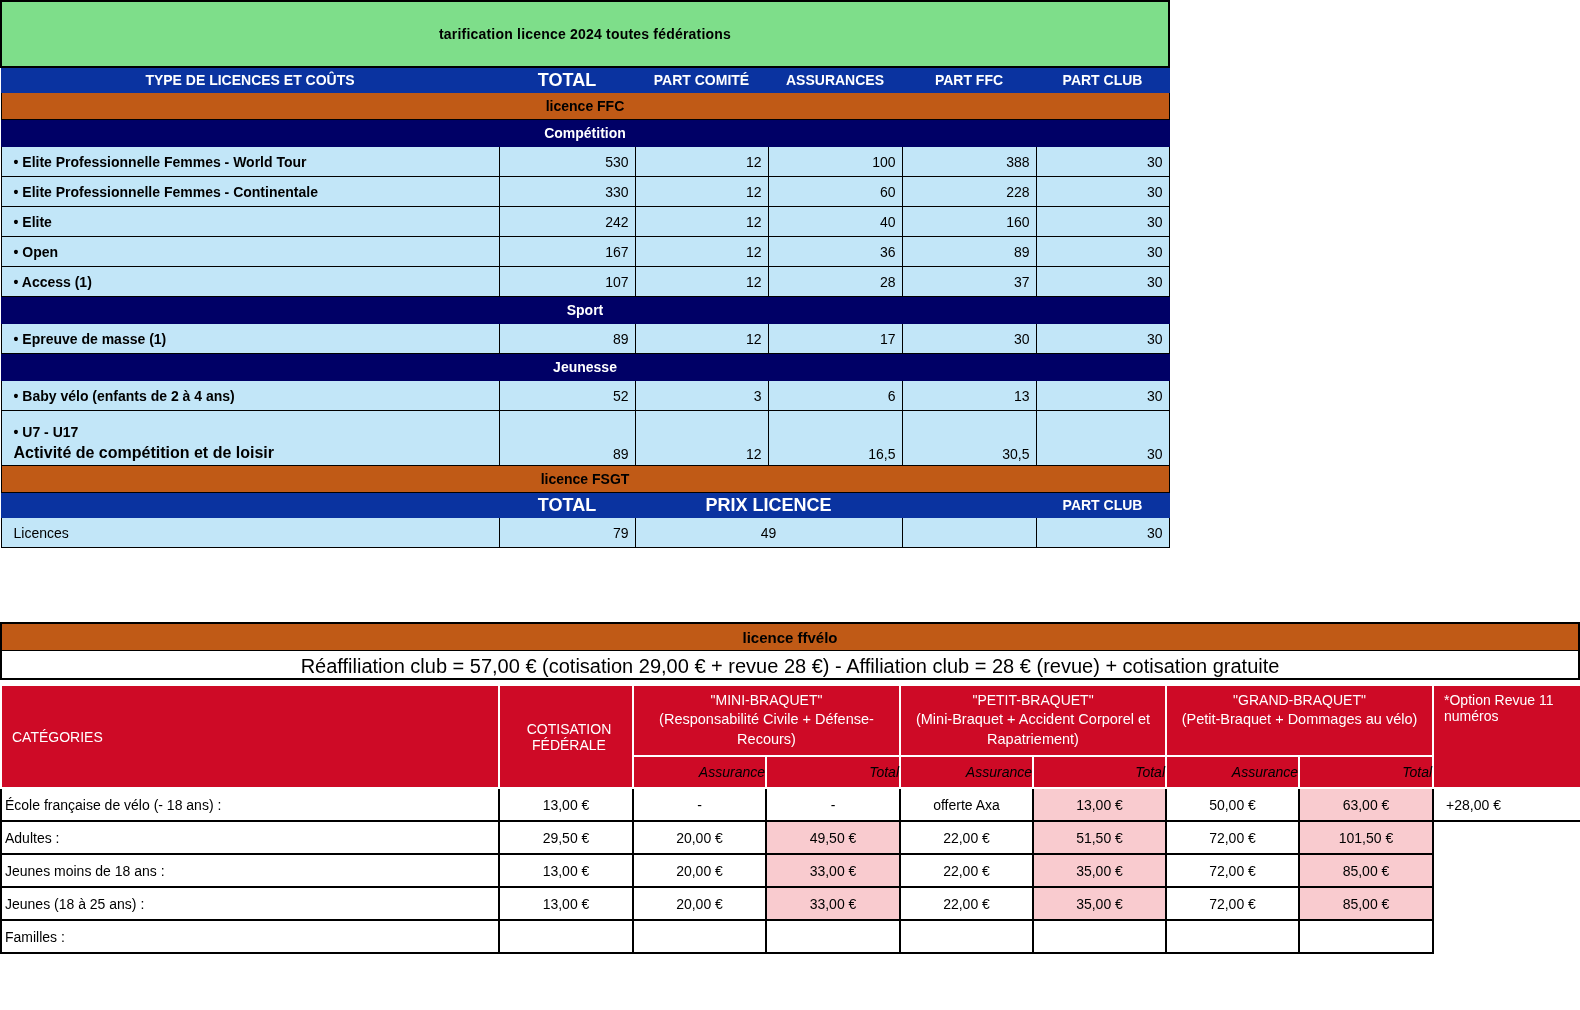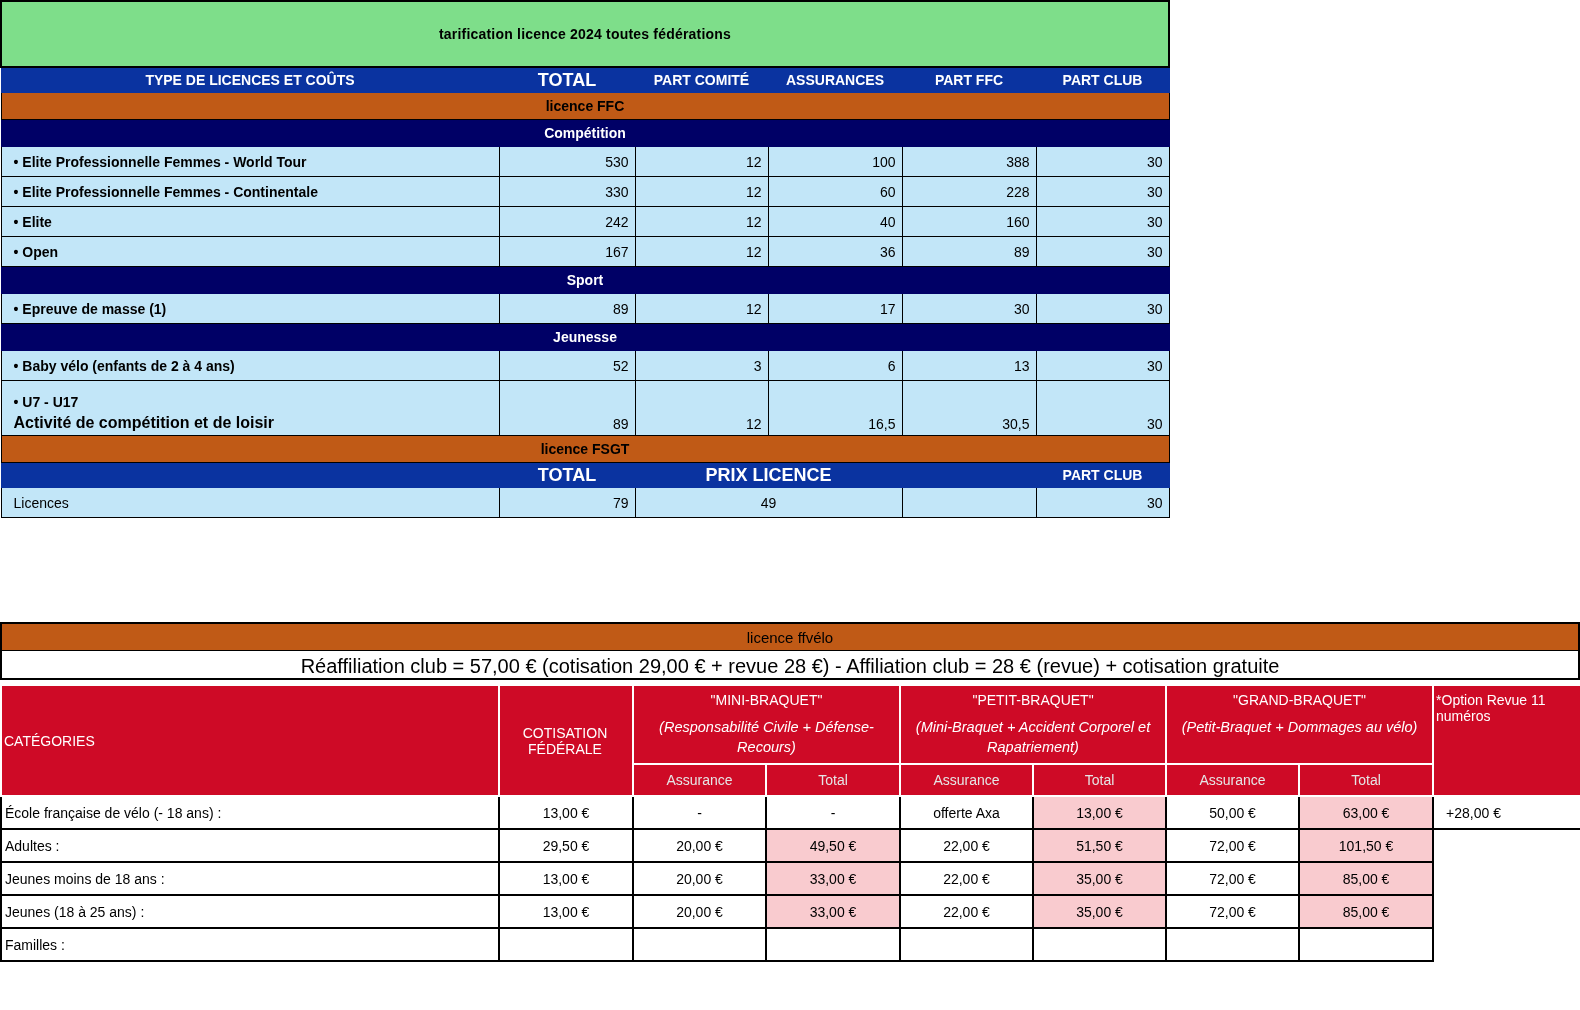--- a/index.html
+++ b/index.html
@@ -43,41 +43,42 @@
     background:#C2E6F8;color:#000;font-size:15px;text-align:right;
     padding-right:6px;height:29px;
   }
   .num.c{text-align:center;padding-right:0;}
   .plain{background:#C2E6F8;height:29px;}
   .tall{height:51px;vertical-align:bottom;padding-bottom:3px;}
 
   
   .ffv-wrap{position:absolute;left:0;top:622px;width:1580px;}
   .ffv-band{
-    background:#C05A16;color:#000;font-weight:normal;font-size:15px;
+    background:#C05A16;color:#000;font-weight:bold;font-size:15px;
     text-align:center;height:28px;line-height:28px;
     border:2px solid #000;border-bottom:none;box-sizing:border-box;width:1580px;
   }
   .ffv-note{
     background:#fff;color:#000;font-size:20px;text-align:center;
     height:30px;line-height:30px;border:2px solid #000;border-top:1px solid #000;
     box-sizing:border-box;width:1580px;
   }
   .ffv{width:1580px;margin-top:4px;}
   .ffv td{border:1px solid #000;font-size:14px;}
   .rhead{
     background:#CE0A26;color:#fff;border:2px solid #fff !important;
     text-align:center;vertical-align:top;padding:6px 4px;font-size:15px;
   }
-  .rhead .ital{display:block;font-style:italic;font-size:14.5px;line-height:1.35;margin-top:10px;}
-  .rhead.left{text-align:left;vertical-align:middle;padding-left:2px;}
+  .rhead .ital{display:block;font-size:14.5px;line-height:1.35;margin-top:2px;}
+  .rhead.left{text-align:left;vertical-align:middle;padding-left:10px;}
   .rhead.sm{font-size:14px;vertical-align:middle;text-align:center;}
   .rsub{
-    background:#CE0A26;color:#e5e5e5;text-align:center;font-size:14px;height:30px;
+    background:#CE0A26;color:#000000;text-align:right;font-size:14px;height:30px;
     border:2px solid #fff !important;
+    font-style:italic;
   }
   .dcat{
     background:#fff;color:#000;text-align:left;padding-left:3px;font-size:14px;height:31px;
     border:2px solid #000 !important;
   }
   .dval{background:#fff;color:#000;text-align:center;font-size:14px;height:31px;
     border:2px solid #000 !important;}
   .dval.pink{background:#F9CBCF;}
   .dopt{background:#fff;color:#000;text-align:left;padding-left:12px;font-size:14px;
     border:2px solid #000 !important;}
@@ -140,20 +141,28 @@
           <td class="num">40</td>
           <td class="num">160</td>
           <td class="num">30</td>
         </tr>
         <tr>
           <td class="lbl">• Open</td>
           <td class="num">167</td>
           <td class="num">12</td>
           <td class="num">36</td>
           <td class="num">89</td>
+          <td class="num">30</td>
+        </tr>
+        <tr>
+          <td class="lbl">• Access (1)</td>
+          <td class="num">107</td>
+          <td class="num">12</td>
+          <td class="num">28</td>
+          <td class="num">37</td>
           <td class="num">30</td>
         </tr>
 
         <tr>
           <td class="navy-band" colspan="6">Sport</td>
         </tr>
         <tr>
           <td class="lbl">• Epreuve de masse (1)</td>
           <td class="num">89</td>
           <td class="num">12</td>

